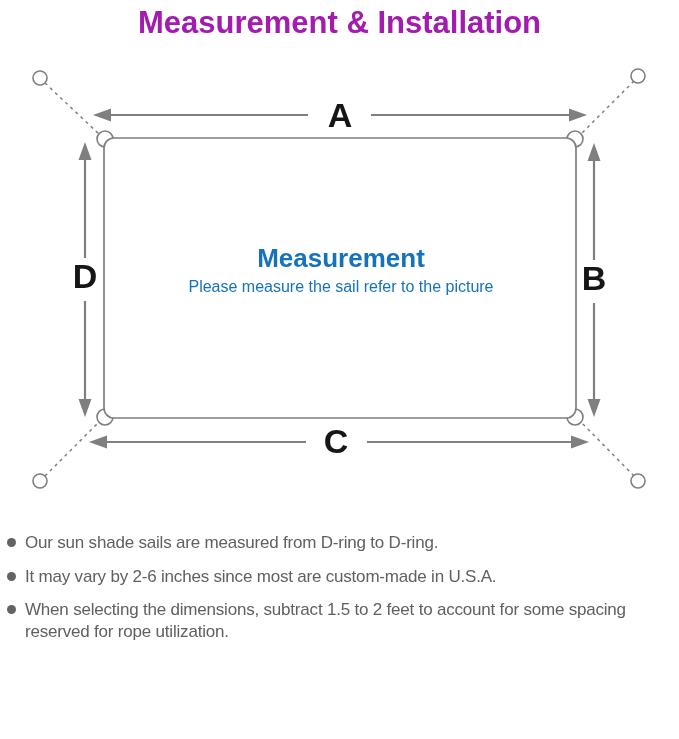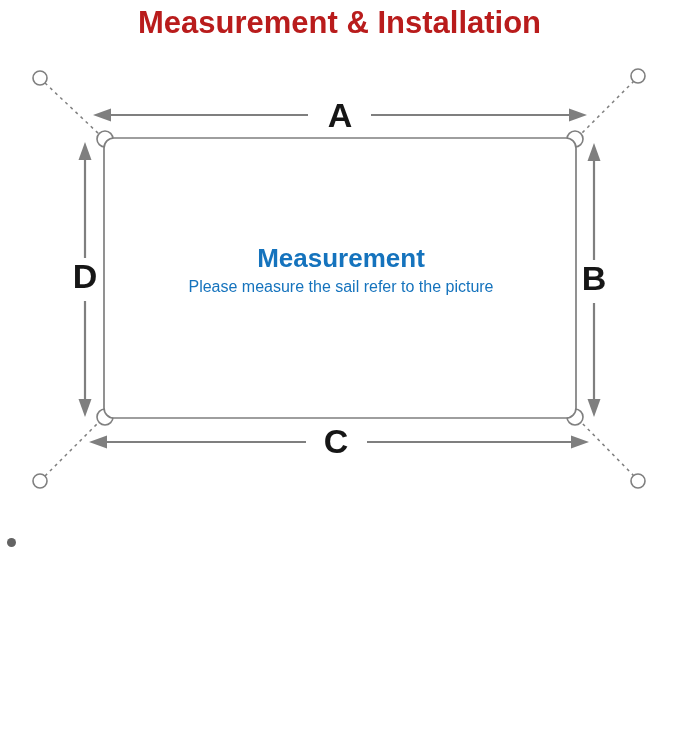--- a/index.html
+++ b/index.html
@@ -16,21 +16,21 @@
     overflow: hidden;
   }
   .page-title {
     margin: 0;
     padding-top: 3px;
     height: 55px;
     text-align: center;
     font-size: 31px;
     line-height: 40px;
     font-weight: 700;
-    color: #b91c1c;
+    color: #a21caf;
     letter-spacing: 0px;
   }
   .diagram-svg {
     display: block;
     width: 679px;
     height: 460px;
   }
   .diagram-svg text {
     font-family: "Liberation Sans", sans-serif;
   }
@@ -124,16 +124,25 @@
 
     <g text-anchor="middle" fill="#1573bd">
       <text x="341" y="209" font-size="26" font-weight="bold">Measurement</text>
       <text x="341" y="234" font-size="16">Please measure the sail refer to the picture</text>
     </g>
   </svg>
 
   <ul class="notes-list">
     <li>
       <span class="bullet-dot"></span>
+      <span>Our sun shade sails are measured from D-ring to D-ring.</span>
+    </li>
+    <li>
+      <span class="bullet-dot"></span>
+      <span>It may vary by 2-6 inches since most are custom-made in U.S.A.</span>
+    </li>
+    <li>
+      <span class="bullet-dot"></span>
+      <span>When selecting the dimensions, subtract 1.5 to 2 feet to account for some spacing reserved for rope utilization.</span>
     </li>
   </ul>
 
 </div>
 
 </body></html>

